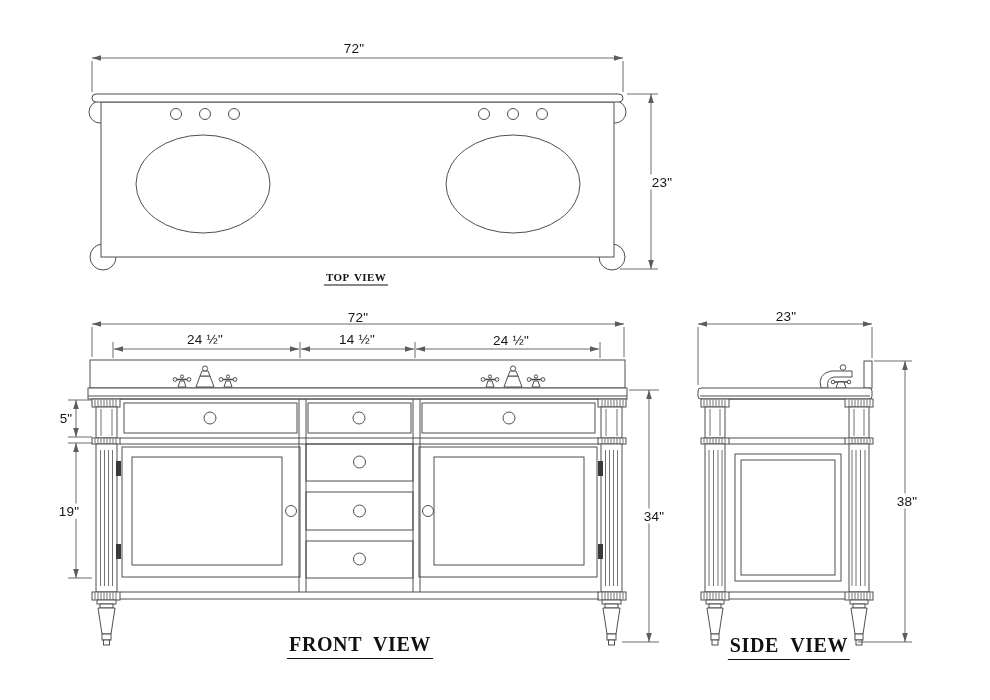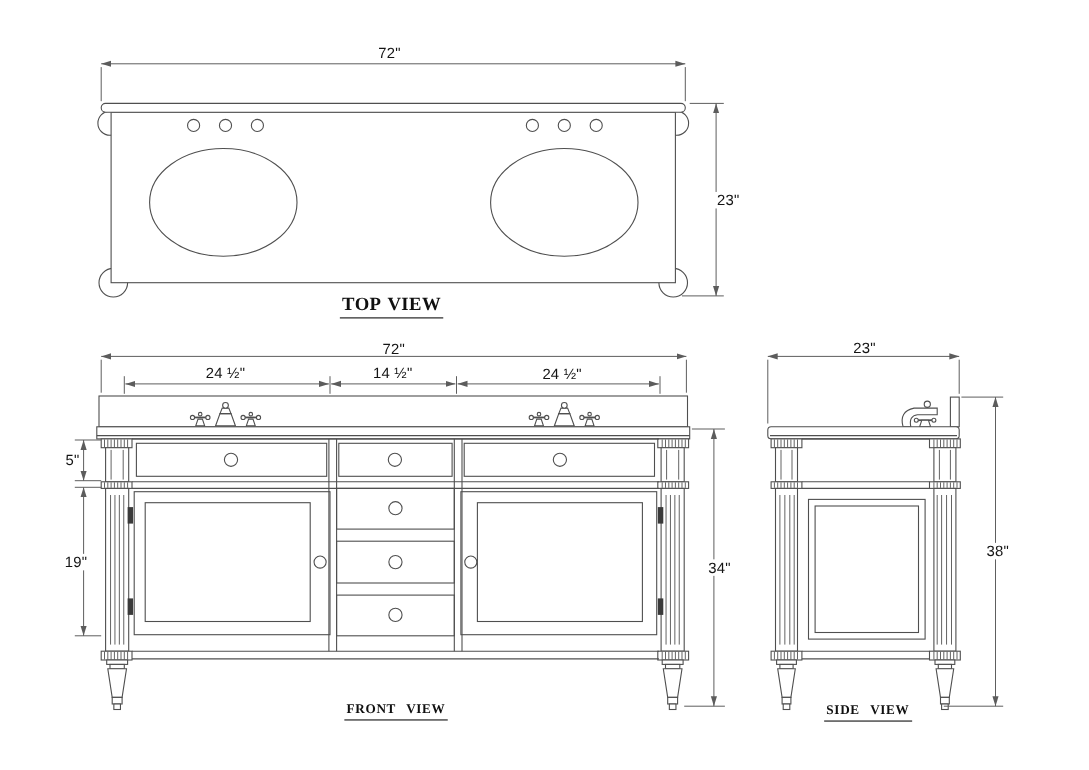--- a/index.html
+++ b/index.html
@@ -5,22 +5,22 @@
   html,body{margin:0;padding:0;background:#fff;}
   .canvas{position:relative;width:990px;height:700px;background:#ffffff;overflow:hidden;
           font-family:"Liberation Sans",sans-serif;}
   .canvas svg{position:absolute;left:0;top:0;}
   .lbl{position:absolute;transform:translate(-50%,-50%);white-space:nowrap;
        color:#141414;font-size:13.5px;letter-spacing:.2px;}
   .onln{background:#ffffff;padding:0 2px;}
   .vtitle{position:absolute;transform:translate(-50%,-50%);white-space:nowrap;
           font-family:"Liberation Serif",serif;font-weight:bold;color:#101010;
           border-bottom:1.6px solid #101010;padding:0 2px 2px 2px;}
-  .vtitle.big{font-size:12px;word-spacing:6px;letter-spacing:.6px;}
-  .vtitle.small{font-size:17px;word-spacing:2px;letter-spacing:.4px;}
+  .vtitle.big{font-size:20px;word-spacing:6px;letter-spacing:.6px;}
+  .vtitle.small{font-size:11px;word-spacing:2px;letter-spacing:.4px;}
 </style>
 </head>
 <body>
 
 <div class="canvas">
 
 <svg width="990" height="700" viewBox="0 0 990 700">
   <defs>
     <marker id="arr" viewBox="0 0 10 8" refX="10" refY="4" markerWidth="10" markerHeight="8" orient="auto-start-reverse">
       <path d="M0 0.9 L10 4 L0 7.1 Z" fill="#5c5c5c"></path>

